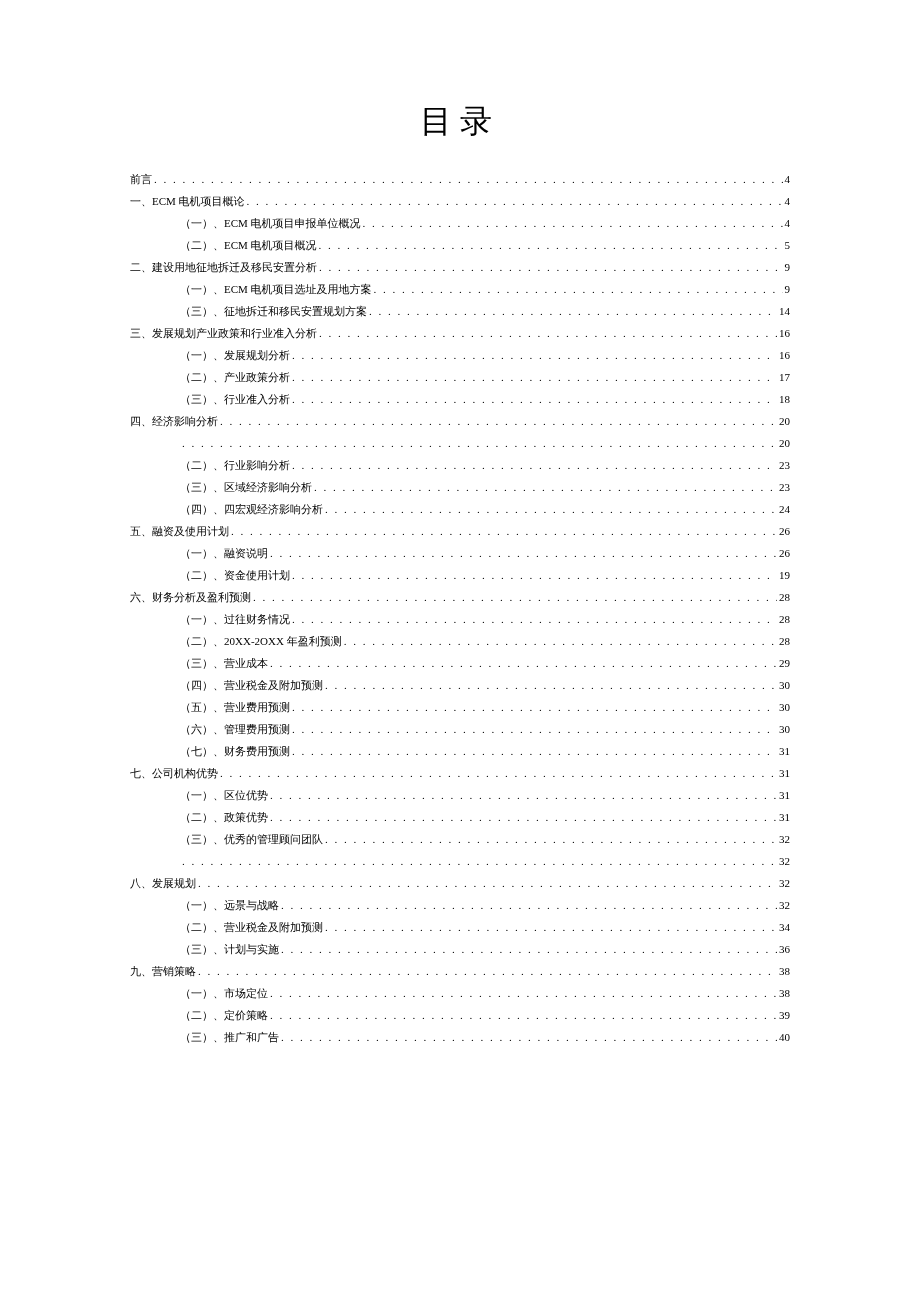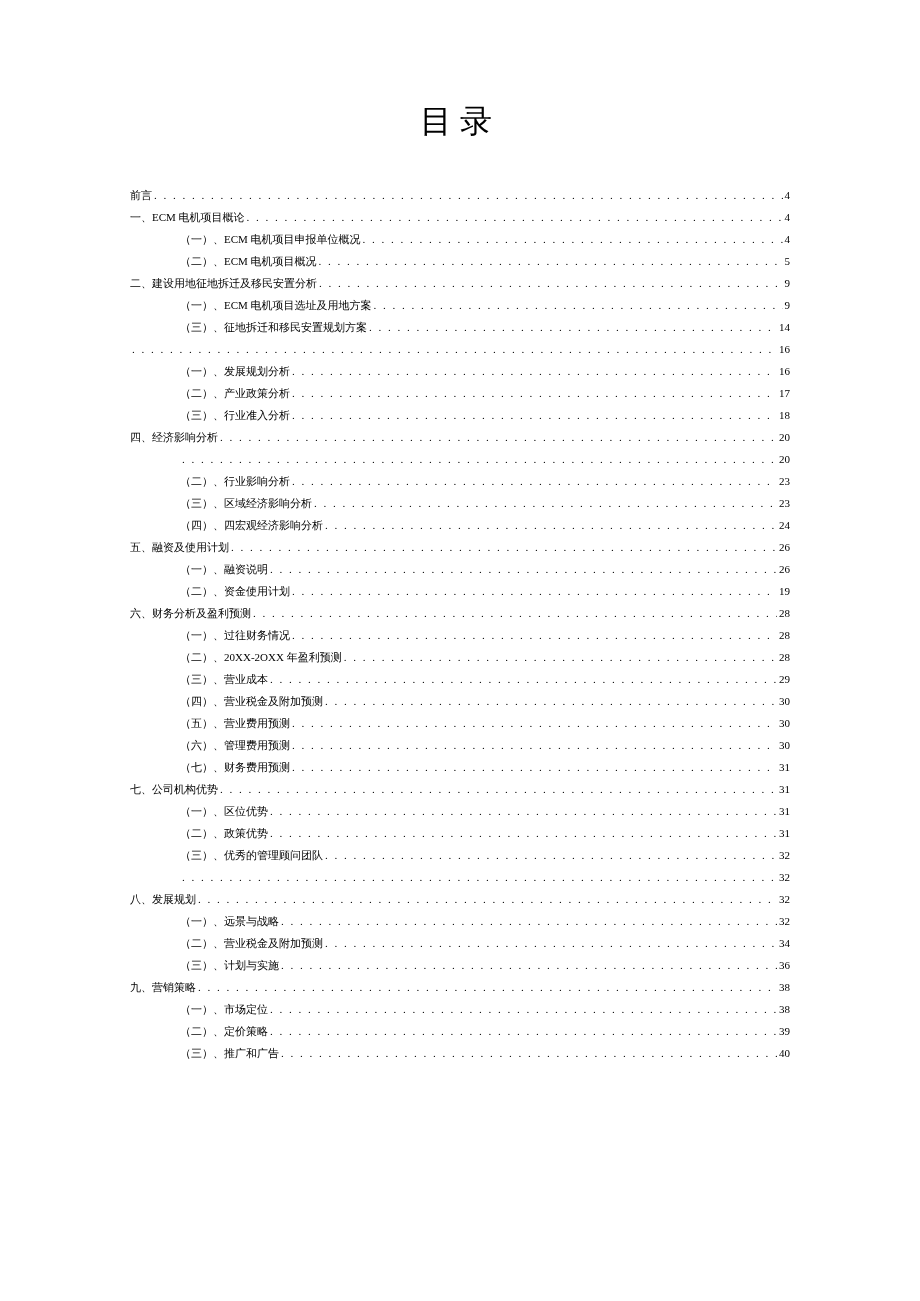--- a/index.html
+++ b/index.html
@@ -12,21 +12,21 @@
       width: 920px;
       height: 1301px;
       font-family: "SimSun", "宋体", serif;
       padding: 100px 130px 80px 130px;
       color: #000;
     }
     .title {
       text-align: center;
       font-size: 32px;
       letter-spacing: 8px;
-      margin-bottom: 40px;
+      margin-bottom: 24px;
       font-weight: normal;
     }
     .toc {
       font-size: 11px;
       line-height: 2.0;
     }
     .toc-row {
       display: flex;
       align-items: baseline;
       white-space: nowrap;
@@ -86,20 +86,21 @@
       <span class="toc-label">（一）、ECM 电机项目选址及用地方案</span>
       <span class="toc-dots"></span>
       <span class="toc-page">9</span>
     </div>
     <div class="toc-row level-2">
       <span class="toc-label">（三）、征地拆迁和移民安置规划方案</span>
       <span class="toc-dots"></span>
       <span class="toc-page">14</span>
     </div>
     <div class="toc-row level-1">
+      <span class="toc-label">三、发展规划产业政策和行业准入分析</span>
       <span class="toc-dots"></span>
       <span class="toc-page">16</span>
     </div>
     <div class="toc-row level-2">
       <span class="toc-label">（一）、发展规划分析</span>
       <span class="toc-dots"></span>
       <span class="toc-page">16</span>
     </div>
     <div class="toc-row level-2">
       <span class="toc-label">（二）、产业政策分析</span>

